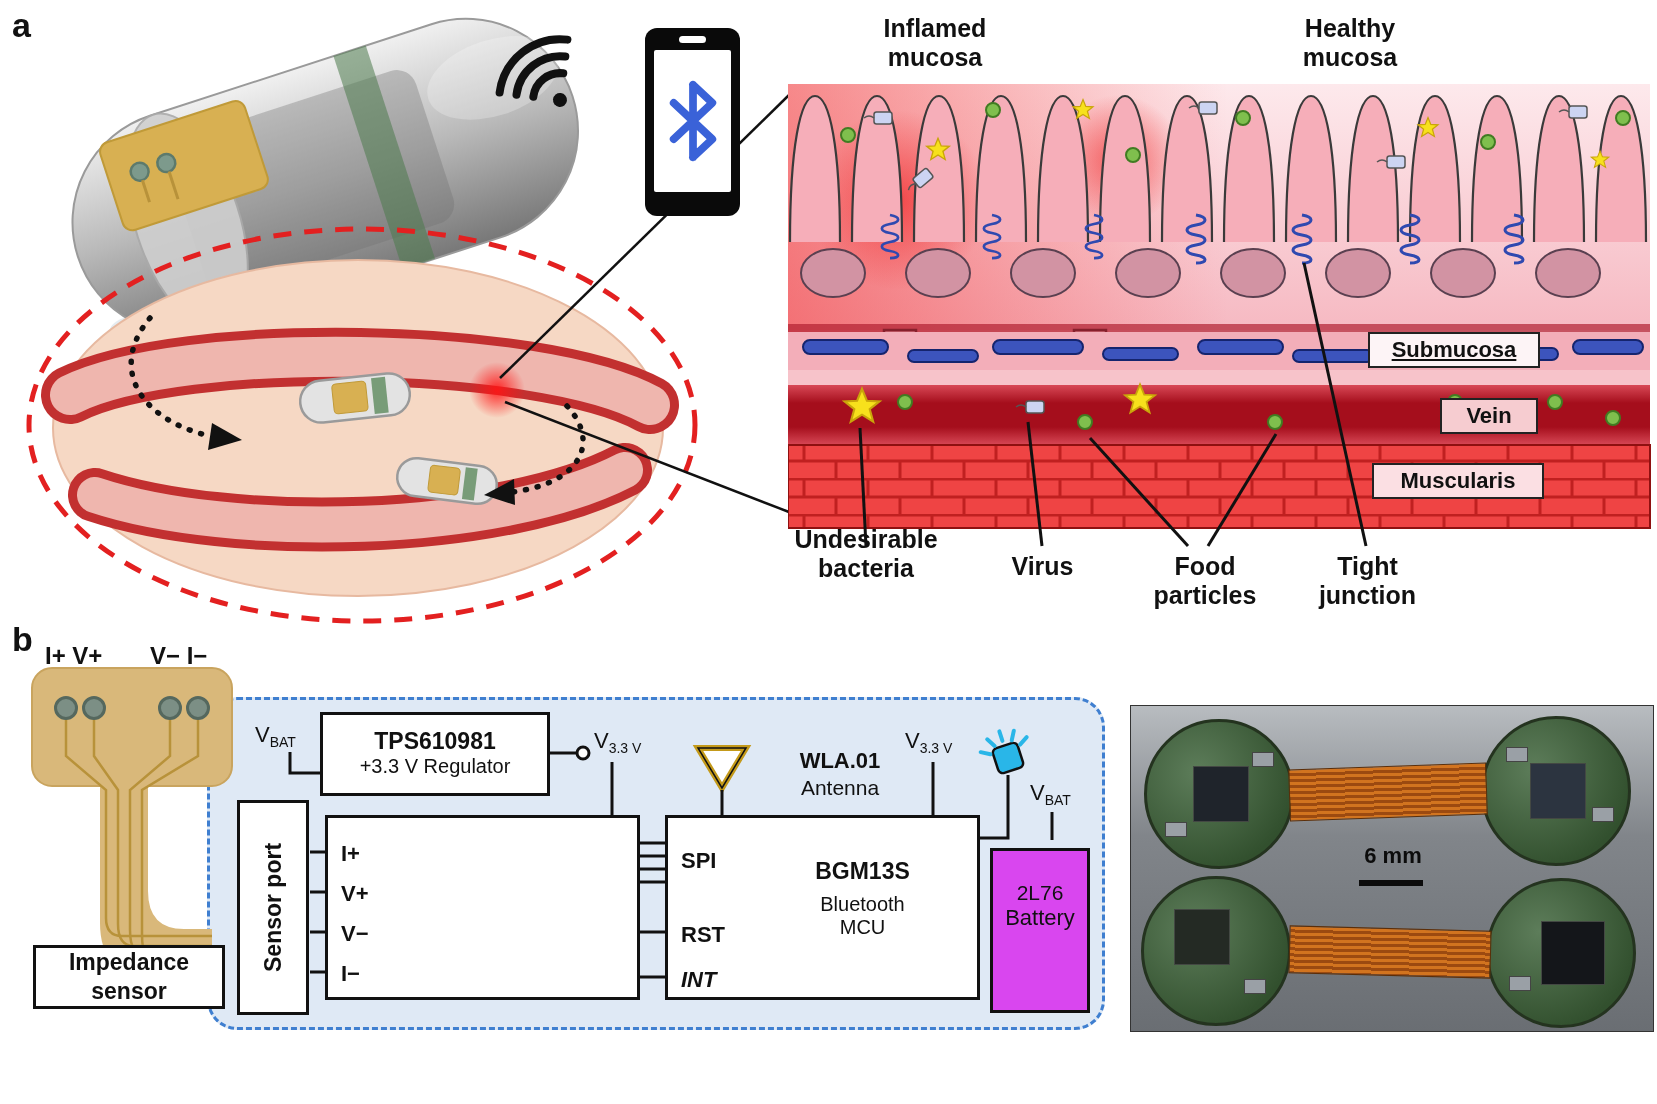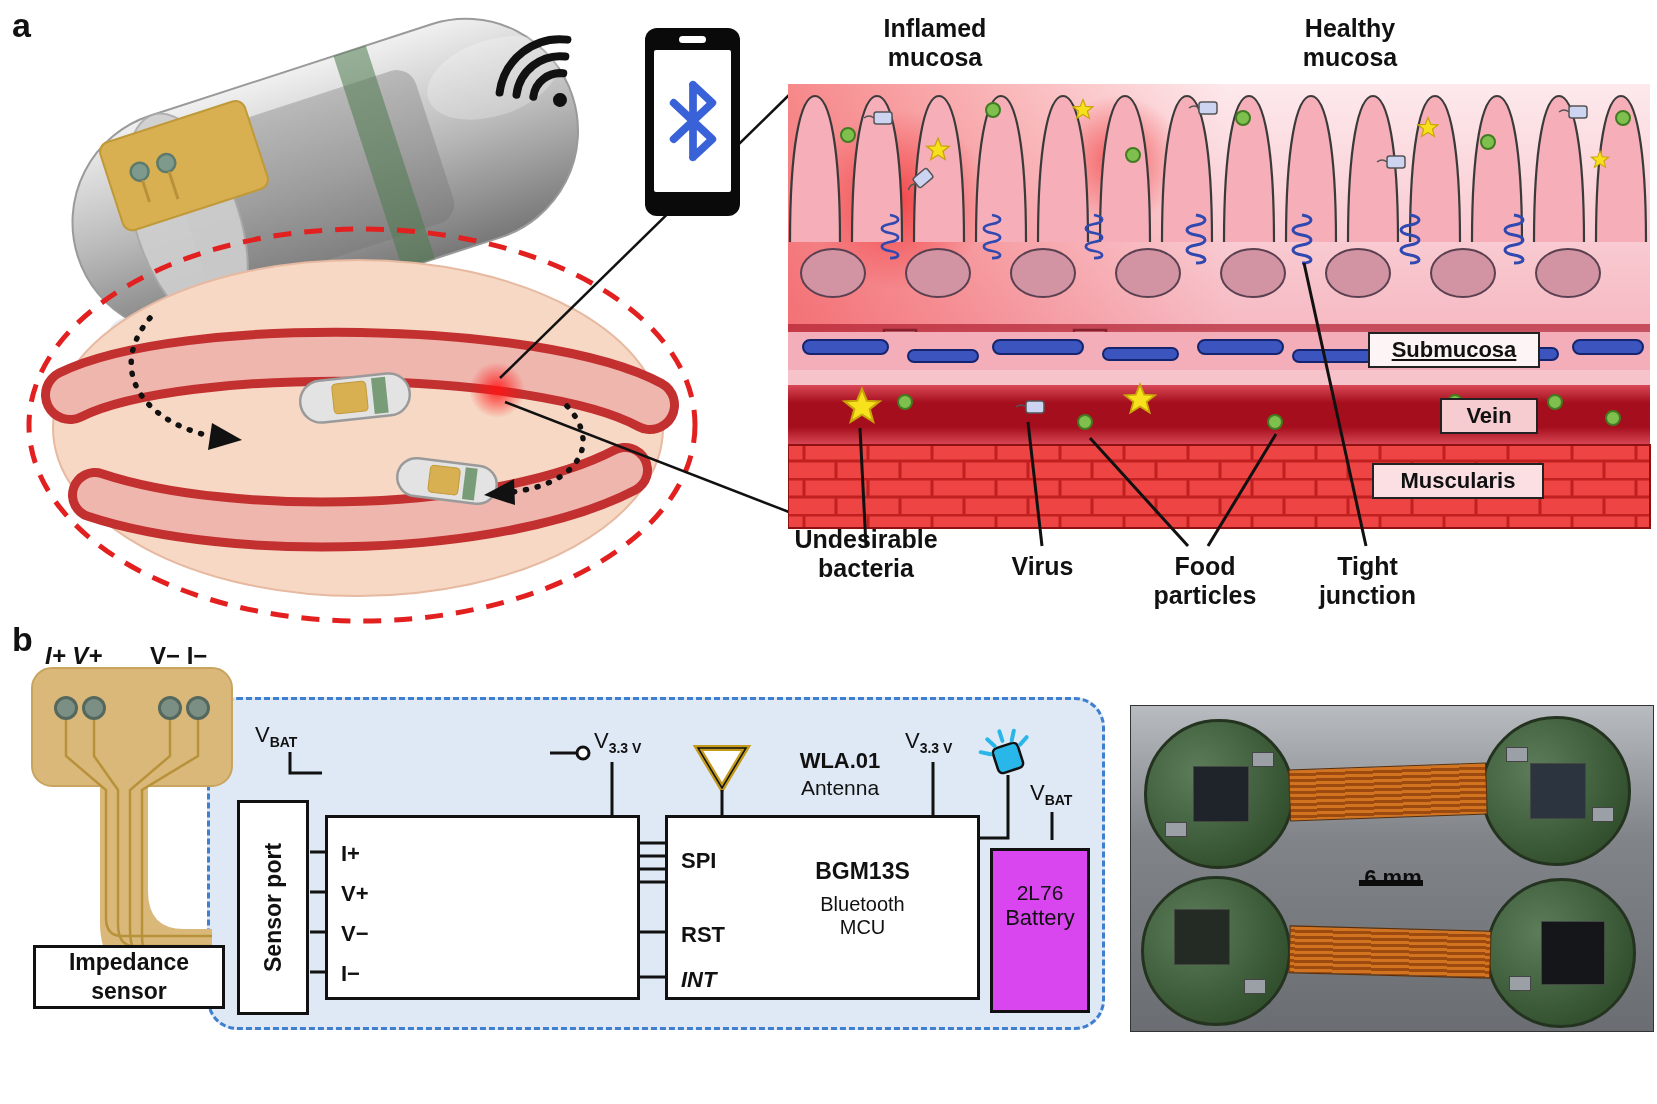--- a/index.html
+++ b/index.html
@@ -8,21 +8,21 @@
   .abs{position:absolute;}
   .panel-letter{font-size:34px;font-weight:700;}
   .pa-label{font-weight:700;font-size:25px;line-height:1.16;text-align:center;}
   .layer-box{position:absolute;border:2.5px solid #222;font-weight:700;font-size:22px;
              display:flex;align-items:center;justify-content:center;box-sizing:border-box;z-index:4;}
   .box{position:absolute;background:#fff;border:3px solid #111;box-sizing:border-box;text-align:center;z-index:4;}
   .box .name{font-weight:700;font-size:23px;}
   .box .desc{font-size:20px;}
   .pin{position:absolute;left:13px;font-weight:700;font-size:22px;}
   .vlab{position:absolute;font-size:22px;z-index:4;}
-  .vlab sub{font-size:14px;font-weight:bold;}
+  .vlab sub{font-size:14px;}
   .pads-label{position:absolute;font-weight:700;font-size:24px;}
   .phone{position:absolute;left:645px;top:28px;width:95px;height:188px;background:#0a0a0a;border-radius:12px;z-index:2;}
   .phone .speaker{position:absolute;left:34px;top:8px;width:27px;height:7px;background:#fff;border-radius:4px;}
   .phone .screen{position:absolute;left:9px;right:9px;top:22px;bottom:24px;background:#fff;border-radius:2px;
                  display:flex;align-items:center;justify-content:center;}
   .dashed-capsule{position:absolute;left:207px;top:697px;width:898px;height:333px;box-sizing:border-box;
                   border:3px dashed var(--boundary_blue);border-radius:30px;background:var(--boundary_fill);z-index:1;}
   .vertical-text{writing-mode:vertical-rl;transform:rotate(180deg);font-weight:700;font-size:23px;
                  display:flex;align-items:center;justify-content:center;width:100%;height:100%;}
   .photo{position:absolute;left:1130px;top:705px;width:522px;height:325px;overflow:hidden;border:1px solid #333;
@@ -278,21 +278,21 @@
   <div class="layer-box" style="left:1440px;top:398px;width:98px;height:36px;background:#f6ccd0;">Vein</div>
   <div class="layer-box" style="left:1372px;top:463px;width:172px;height:36px;background:#fbdfe3;">Muscularis</div>
 
   <div class="abs pa-label" style="left:790px;top:525px;width:152px;z-index:3;">Undesirable bacteria</div>
   <div class="abs pa-label" style="left:985px;top:552px;width:115px;z-index:3;">Virus</div>
   <div class="abs pa-label" style="left:1130px;top:552px;width:150px;z-index:3;">Food particles</div>
   <div class="abs pa-label" style="left:1295px;top:552px;width:145px;z-index:3;">Tight junction</div>
 
   <div class="abs panel-letter" style="left:12px;top:620px;">b</div>
 
-  <div class="pads-label" style="left:45px;top:642px;font-style:italic;">I+ V+</div>
+  <div class="pads-label" style="left:45px;top:642px;">I+ V+</div>
   <div class="pads-label" style="left:150px;top:642px;">V− I−</div>
 
   <div class="dashed-capsule"></div>
 
   <svg class="abs" style="left:0;top:630px;z-index:2;" width="1657" height="474" viewBox="0 0 1657 474">
 
     <g>
       <rect x="32" y="38" width="200" height="118" rx="20" style="fill:var(--flex_gold);" stroke="#c9a45e" stroke-width="2"></rect>
       <path d="M100,150 V293 Q100,345 150,345 H212 V299 H184 Q148,299 148,261 V150 Z" style="fill:var(--flex_gold);"></path>
       <g style="stroke:var(--trace_gold);" stroke-width="2.5" fill="none">
@@ -349,20 +349,24 @@
   <div class="vlab" style="left:594px;top:728px;">
     <span>V</span><sub>3.3 V</sub></div>
   <div class="vlab" style="left:905px;top:728px;">
     <span>V</span><sub>3.3 V</sub></div>
   <div class="vlab" style="left:1030px;top:780px;">
     <span>V</span><sub>BAT</sub></div>
 
   <div class="abs" style="left:780px;top:748px;width:120px;text-align:center;font-weight:700;font-size:22px;z-index:4;">WLA.01</div>
   <div class="abs" style="left:780px;top:776px;width:120px;text-align:center;font-size:21px;z-index:4;">Antenna</div>
 
+  <div class="box" style="left:320px;top:712px;width:230px;height:84px;">
+    <div class="name" style="margin-top:13px;">TPS610981</div>
+    <div class="desc">+3.3 V Regulator</div>
+  </div>
 
   <div class="box" style="left:237px;top:800px;width:72px;height:215px;">
     <div class="vertical-text">Sensor port</div>
   </div>
 
   <div class="box" style="left:325px;top:815px;width:315px;height:185px;">
     <div class="pin" style="top:23px;">I+</div>
     <div class="pin" style="top:63px;">V+</div>
     <div class="pin" style="top:103px;">V−</div>
     <div class="pin" style="top:143px;">I−</div>
@@ -403,17 +407,17 @@
     <div class="pcb" style="left:10px;top:170px;">
       <div class="chip" style="left:30px;top:30px;background:#242a24;"></div>
         <div class="cmp" style="left:100px;top:100px;"></div>
     </div>
     <div class="pcb" style="left:355px;top:172px;">
       <div class="chip" style="left:52px;top:40px;width:62px;height:62px;background:#14161a;"></div>
         <div class="cmp" style="left:20px;top:95px;"></div>
     </div>
     <div class="ribbon" style="left:158px;top:60px;width:196px;height:50px;transform:rotate(-2deg);"></div>
     <div class="ribbon" style="left:158px;top:222px;width:200px;height:46px;transform:rotate(1.5deg);"></div>
-    <div class="scale-text" style="left:222px;top:159px;width:80px;">6 mm</div>
+    <div class="scale-text" style="left:222px;top:137px;width:80px;">6 mm</div>
     <div class="scale-bar" style="left:228px;top:174px;width:64px;height:6px;"></div>
   </div>
 
 </div>
 
 </body></html>

